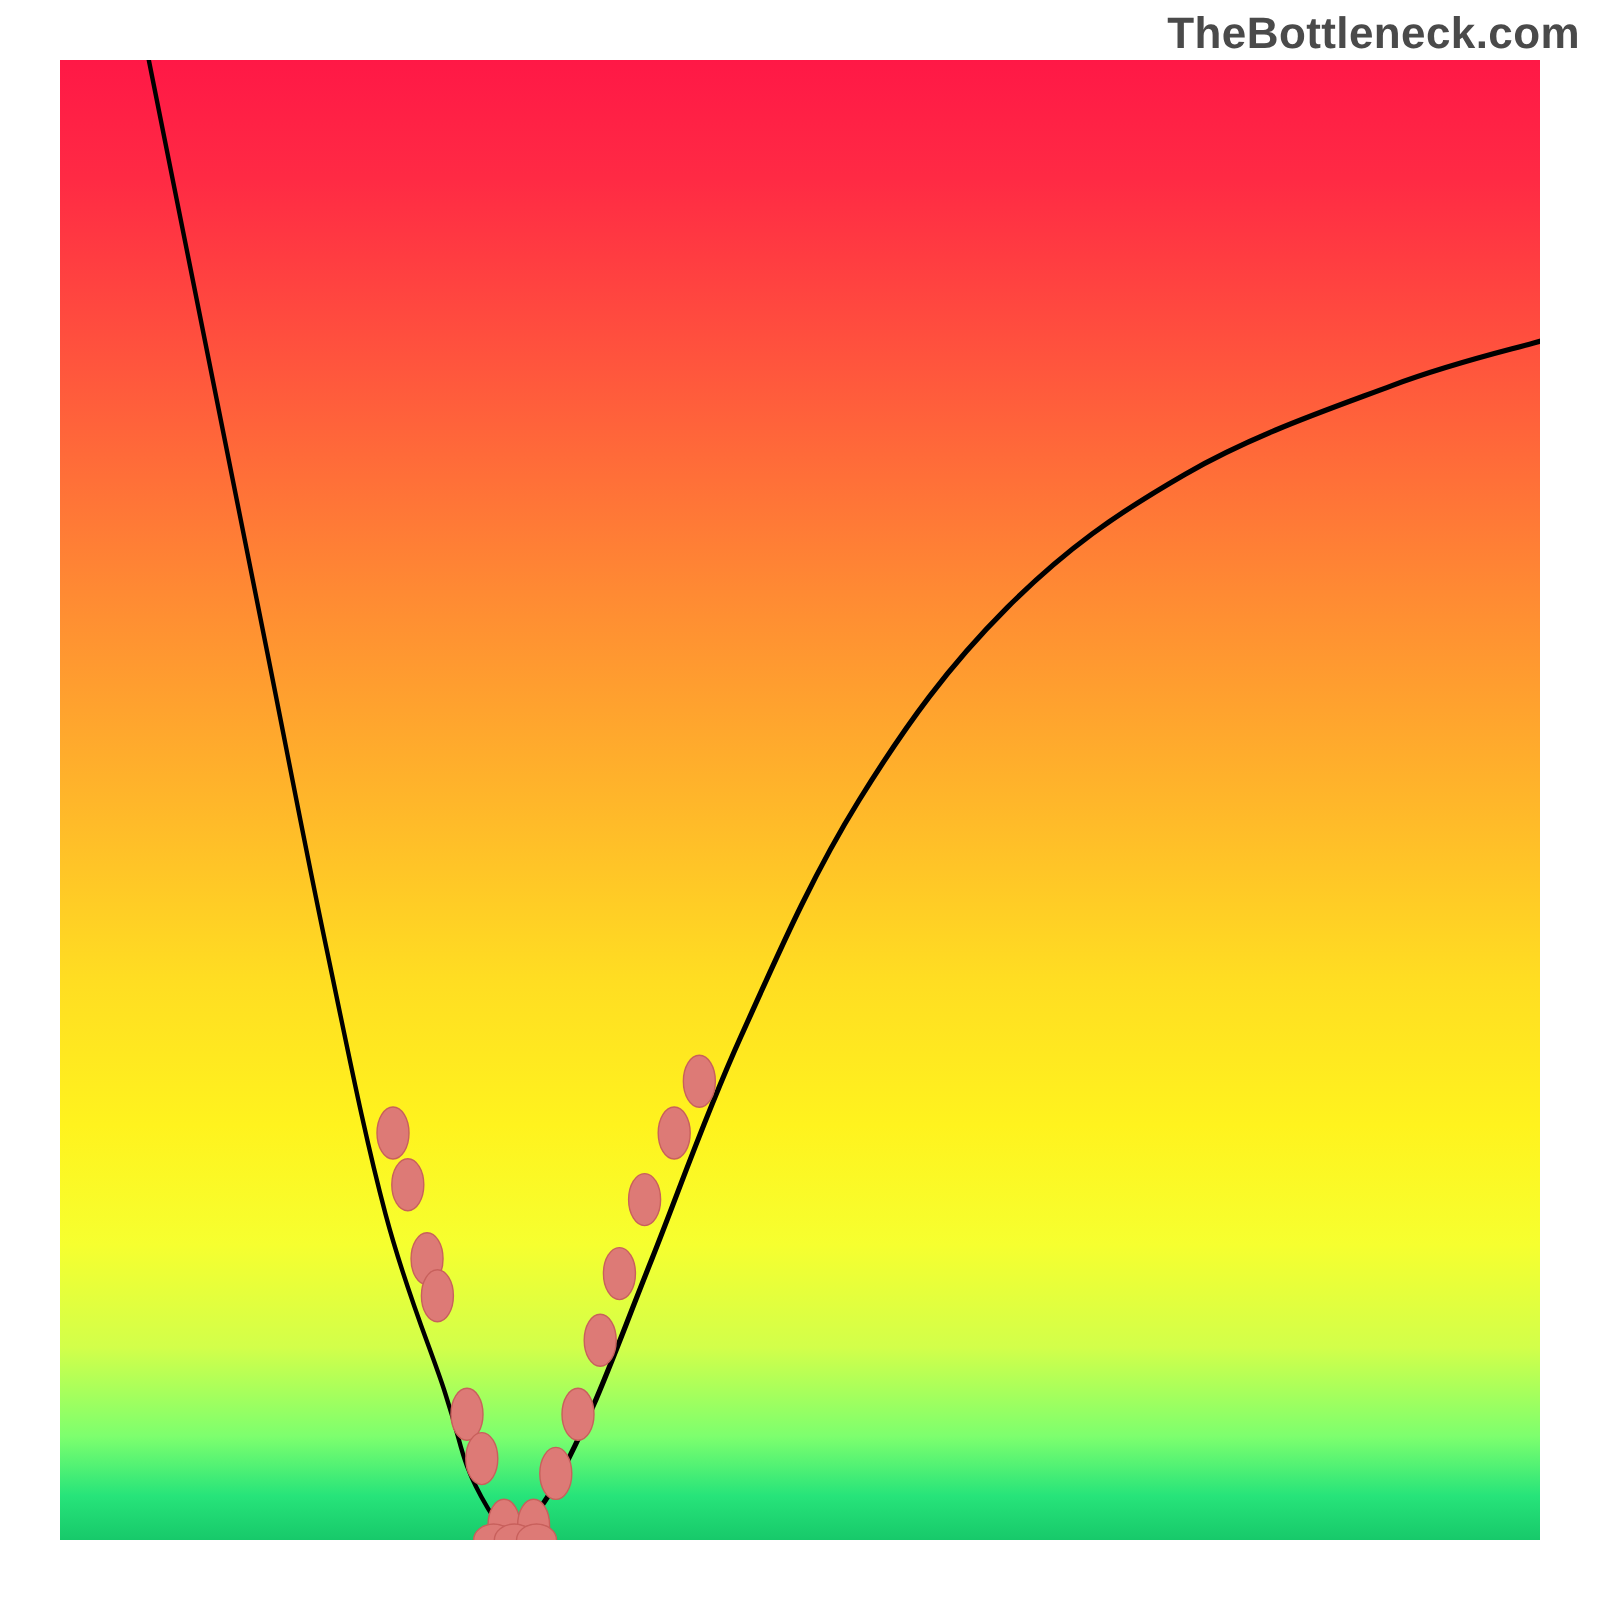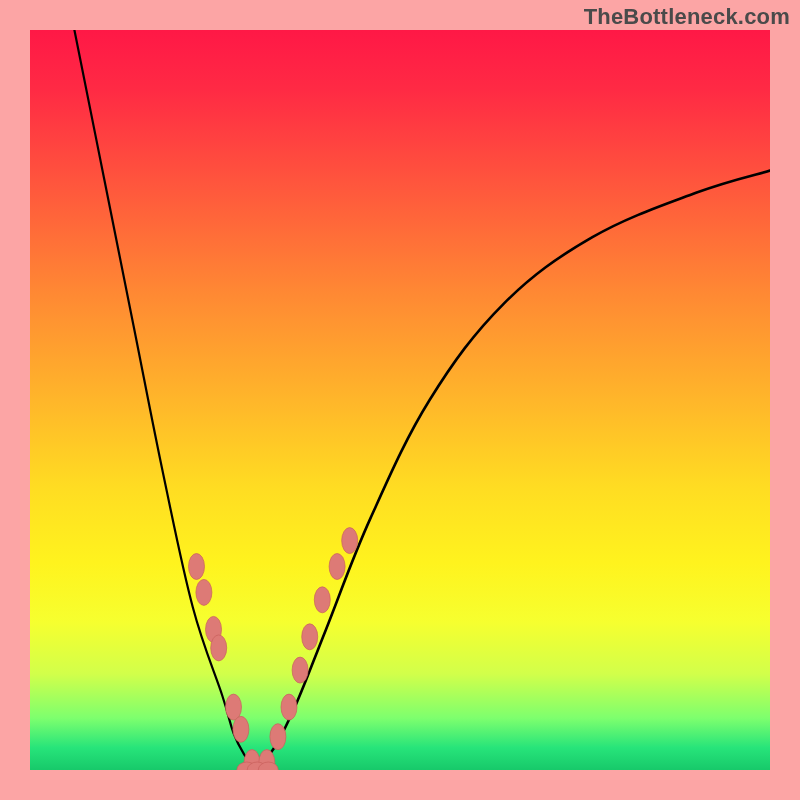--- a/index.html
+++ b/index.html
@@ -8,21 +8,21 @@
     width: 800px;
     height: 800px;
     overflow: hidden;
     background: #000;
     font-family: Arial, Helvetica, sans-serif;
   }
   .stage {
     position: relative;
     width: 800px;
     height: 800px;
-    background: #fca5a5;
+    background: #ffffff;
   }
   .watermark {
     position: absolute;
     top: 4px;
     right: 10px;
     color: #4a4a4a;
     font-size: 22px;
     font-weight: 600;
     letter-spacing: 0.2px;
     z-index: 50;

